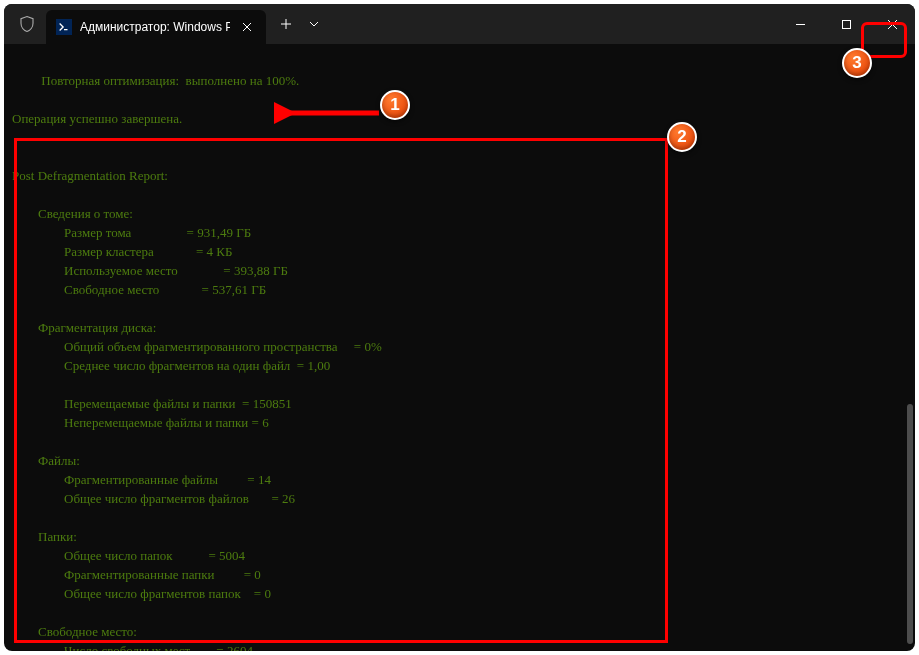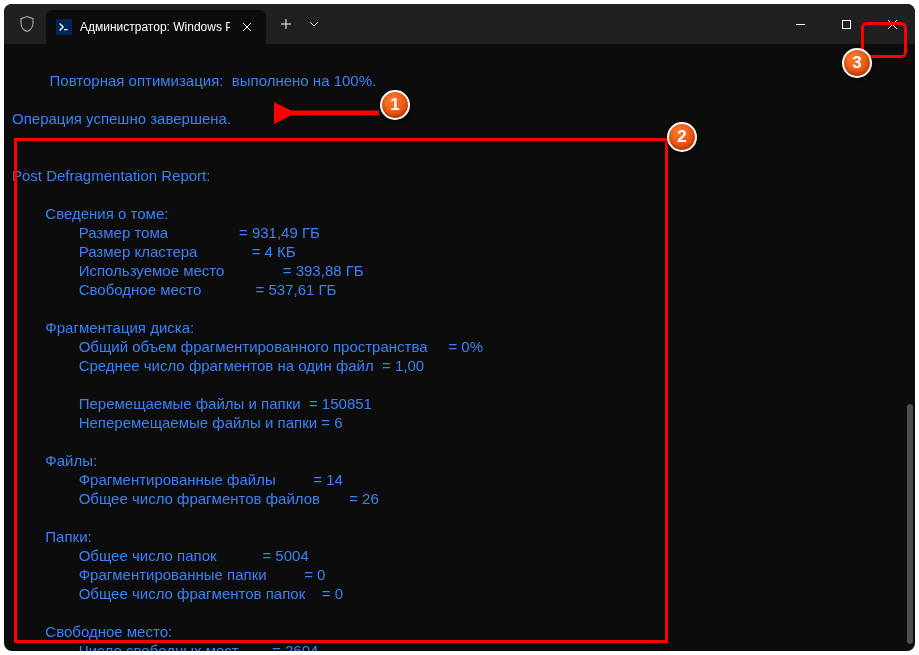--- a/index.html
+++ b/index.html
@@ -91,25 +91,25 @@
   .win-btn {
     width: 46px; height: 40px;
     display: flex; align-items: center; justify-content: center;
     color: #ffffff;
     cursor: pointer;
   }
   .win-btn svg { width: 11px; height: 11px; }
 
   .terminal {
     padding: 8px 8px 8px 8px;
-    color: #3b82f6;
-    font-size: 15px;
+    color: #4d7c0f;
+    font-size: 13px;
     line-height: 19px;
     white-space: pre;
-    font-family: Liberation Sans, sans-serif;
+    font-family: Liberation Serif, serif;
     position: relative;
     height: calc(100% - 40px);
   }
 
   .scrollbar {
     position: absolute;
     right: 2px;
     top: 360px;
     width: 6px;
     height: 240px;

